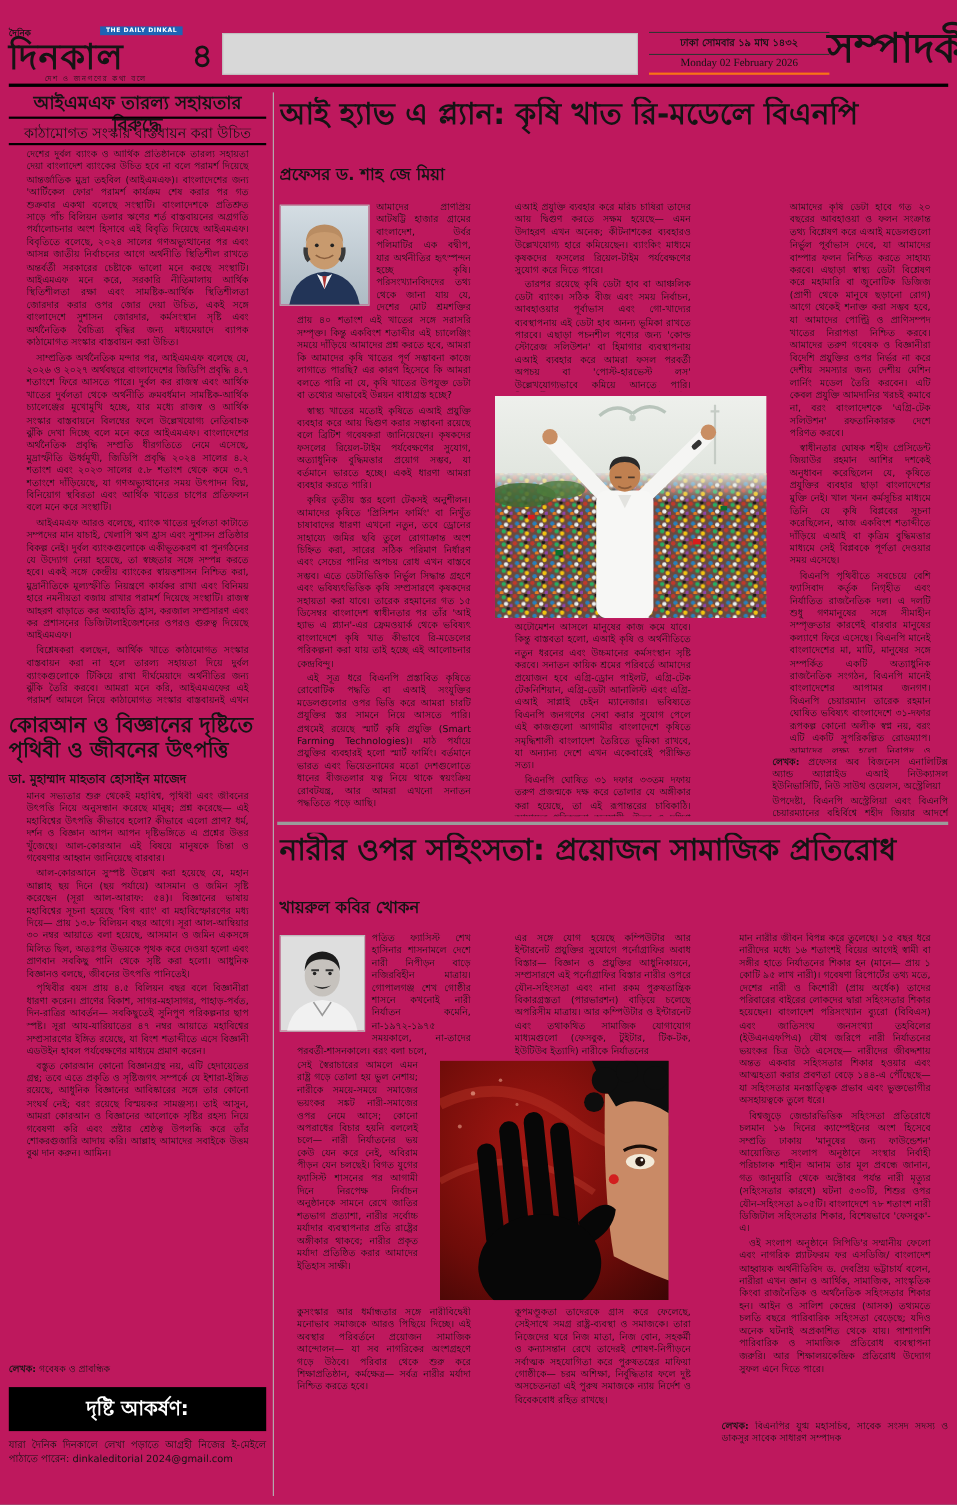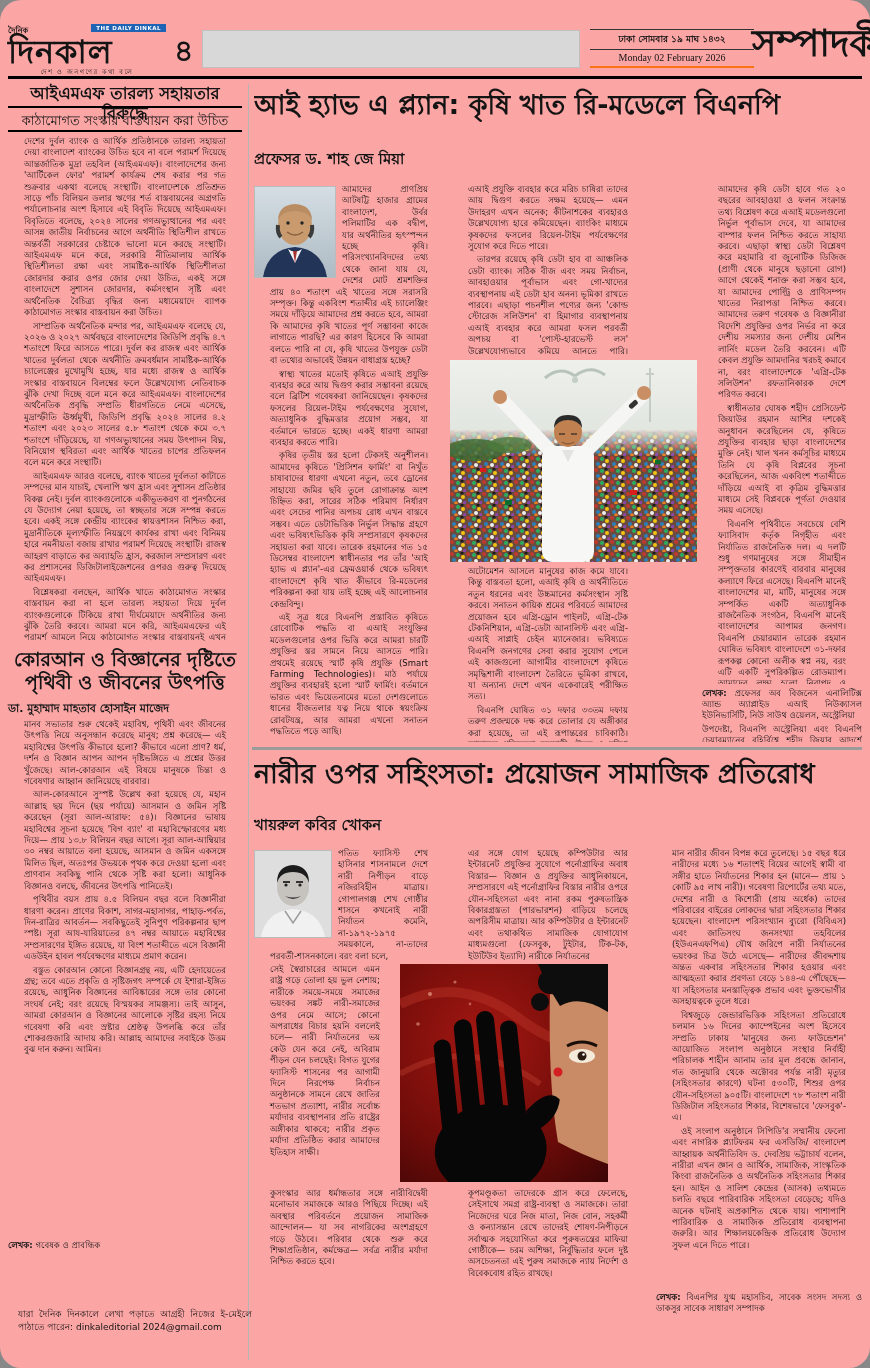--- a/index.html
+++ b/index.html
@@ -1,17 +1,17 @@
 <!DOCTYPE html>
 <html><head>
 <meta charset="utf-8">
 <style>
   html,body{margin:0;padding:0;background:#888;}
-  .page{position:relative;width:870px;height:1368px;background:#fca5a5;color:#141414;
-        font-family:"DejaVu Sans","Liberation Sans",sans-serif;overflow:hidden;margin:0 auto;border-radius:21px;}
+  .page{position:relative;width:870px;height:1368px;background:#be185d;color:#141414;
+        font-family:"DejaVu Sans","Liberation Sans",sans-serif;overflow:hidden;margin:0 auto;}
   .abs{position:absolute;}
   
   .logo-top{display:flex;justify-content:space-between;align-items:flex-start;width:158px;}
   .logo-daily{font-size:8px;font-weight:700;}
   .logo-en{background:#1e63b4;color:#fff;font-size:5.5px;padding:1px 5px;letter-spacing:.5px;font-weight:700;}
   .logo-main{font-size:32px;font-weight:800;line-height:30px;letter-spacing:1px;}
   .logo-tag{font-size:6.5px;letter-spacing:1.5px;text-align:center;width:158px;}
   .page-num{font-size:30px;font-weight:700;}
   .ad-box{background:#d8d8d8;border:1px solid #c0c0c0;}
   .date-box{width:164px;text-align:center;}
@@ -20,29 +20,29 @@
   .section-title{font-size:37px;font-weight:800;line-height:1;}
   .rule{background:#000;}
   .gray-rule{background:#9b9b9b;}
   .vdiv{background:#b5b5b5;width:1px;}
   
   .body-text{font-size:8.5px;line-height:11.4px;text-align:justify;overflow:hidden;}
   .body-text p{margin:0 16px 2px;text-indent:9px;}
   .body-text p:first-child{text-indent:0;}
   .headline-sm{font-size:16.5px;font-weight:800;text-align:center;line-height:1.2;}
   .subhead-sm{font-size:13px;font-weight:400;text-align:center;}
-  .headline-md{font-size:19px;font-weight:800;text-align:center;line-height:1.2;}
+  .headline-md{font-size:19px;font-weight:800;text-align:left;line-height:1.2;}
   .byline-sm{font-size:11px;font-weight:700;}
   .headline-xl{font-size:27px;font-weight:800;line-height:1.25;white-space:nowrap;overflow:hidden;}
   .byline-lg{font-size:15px;font-weight:700;}
   .credit{font-size:8.5px;line-height:11px;text-align:justify;overflow:hidden;}
   .credit p{margin:0 0 3px;}
   .credit b{font-weight:800;}
   .attention{background:#000;color:#fff;text-align:center;font-size:18px;font-weight:800;}
-  .note{font-size:9px;line-height:13px;text-align:justify;margin-left:10px;}
+  .note{font-size:9px;line-height:13px;text-align:justify;}
   .portrait{float:left;margin:2px 6px 3px 0;border:1px solid #bbb;box-sizing:border-box;}
   .photo-frame{overflow:hidden;}
   svg{display:block;}
 </style>
 </head>
 <body>
 
 <div class="page">
 
   <div class="abs" style="left:8px;top:24px;">
@@ -87,20 +87,23 @@
   <div class="abs body-text" style="left:8px;top:719px;width:234px;height:516px;">
       <p>মানব সভ্যতার শুরু থেকেই মহাবিশ্ব, পৃথিবী এবং জীবনের উৎপত্তি নিয়ে অনুসন্ধান করেছে মানুষ; প্রশ্ন করেছে— এই মহাবিশ্বের উৎপত্তি কীভাবে হলো? কীভাবে এলো প্রাণ? ধর্ম, দর্শন ও বিজ্ঞান আপন আপন দৃষ্টিভঙ্গিতে এ প্রশ্নের উত্তর খুঁজেছে। আল-কোরআন এই বিষয়ে মানুষকে চিন্তা ও গবেষণার আহ্বান জানিয়েছে বারবার।</p>
       <p>আল-কোরআনে সুস্পষ্ট উল্লেখ করা হয়েছে যে, মহান আল্লাহ ছয় দিনে (ছয় পর্যায়ে) আসমান ও জমিন সৃষ্টি করেছেন (সূরা আল-আরাফ: ৫৪)। বিজ্ঞানের ভাষায় মহাবিশ্বের সূচনা হয়েছে 'বিগ ব্যাং' বা মহাবিস্ফোরণের মধ্য দিয়ে— প্রায় ১৩.৮ বিলিয়ন বছর আগে। সূরা আল-আম্বিয়ার ৩০ নম্বর আয়াতে বলা হয়েছে, আসমান ও জমিন একসঙ্গে মিলিত ছিল, অতঃপর উভয়কে পৃথক করে দেওয়া হলো এবং প্রাণবান সবকিছু পানি থেকে সৃষ্টি করা হলো। আধুনিক বিজ্ঞানও বলছে, জীবনের উৎপত্তি পানিতেই।</p>
       <p>পৃথিবীর বয়স প্রায় ৪.৫ বিলিয়ন বছর বলে বিজ্ঞানীরা ধারণা করেন। প্রাণের বিকাশ, সাগর-মহাসাগর, পাহাড়-পর্বত, দিন-রাত্রির আবর্তন— সবকিছুতেই সুনিপুণ পরিকল্পনার ছাপ স্পষ্ট। সূরা আয-যারিয়াতের ৪৭ নম্বর আয়াতে মহাবিশ্বের সম্প্রসারণের ইঙ্গিত রয়েছে, যা বিংশ শতাব্দীতে এসে বিজ্ঞানী এডউইন হাবল পর্যবেক্ষণের মাধ্যমে প্রমাণ করেন।</p>
       <p>বস্তুত কোরআন কোনো বিজ্ঞানগ্রন্থ নয়, এটি হেদায়েতের গ্রন্থ; তবে এতে প্রকৃতি ও সৃষ্টিজগৎ সম্পর্কে যে ইশারা-ইঙ্গিত রয়েছে, আধুনিক বিজ্ঞানের আবিষ্কারের সঙ্গে তার কোনো সংঘর্ষ নেই; বরং রয়েছে বিস্ময়কর সামঞ্জস্য। তাই আসুন, আমরা কোরআন ও বিজ্ঞানের আলোকে সৃষ্টির রহস্য নিয়ে গবেষণা করি এবং স্রষ্টার শ্রেষ্ঠত্ব উপলব্ধি করে তাঁর শোকরগুজারি আদায় করি। আল্লাহ আমাদের সবাইকে উত্তম বুঝ দান করুন। আমিন।</p>
     </div>
   <div class="abs credit" style="left:8px;top:1240px;width:234px;height:14px;">
     <p><b>লেখক:</b> <span>গবেষক ও প্রাবন্ধিক</span></p>
   </div>
 
+  <div class="abs attention" style="left:8px;top:1261px;width:234px;height:40px;line-height:40px;">
+    <span>দৃষ্টি আকর্ষণ:</span>
+  </div>
   <div class="abs note" style="left:8px;top:1308px;width:234px;">যারা দৈনিক দিনকালে লেখা পড়াতে আগ্রহী নিজের ই-মেইলে পাঠাতে পারেন: dinkaleditorial 2024@gmail.com</div>
 
   <div class="abs headline-xl" style="left:254px;top:88px;width:608px;">আই হ্যাভ এ প্ল্যান:  কৃষি খাত রি-মডেলে বিএনপি</div>
   <div class="abs byline-lg" style="left:254px;top:147px;width:400px;">প্রফেসর ড. শাহ জে মিয়া</div>
 
   <div class="abs body-text" style="left:254px;top:184px;width:190px;height:558px;">
     <span class="portrait" style="width:82px;height:92px;">
       <svg width="80" height="90" viewBox="0 0 80 90">
         <defs>
             <linearGradient id="pbg" x1="0" y1="0" x2="0" y2="1">

